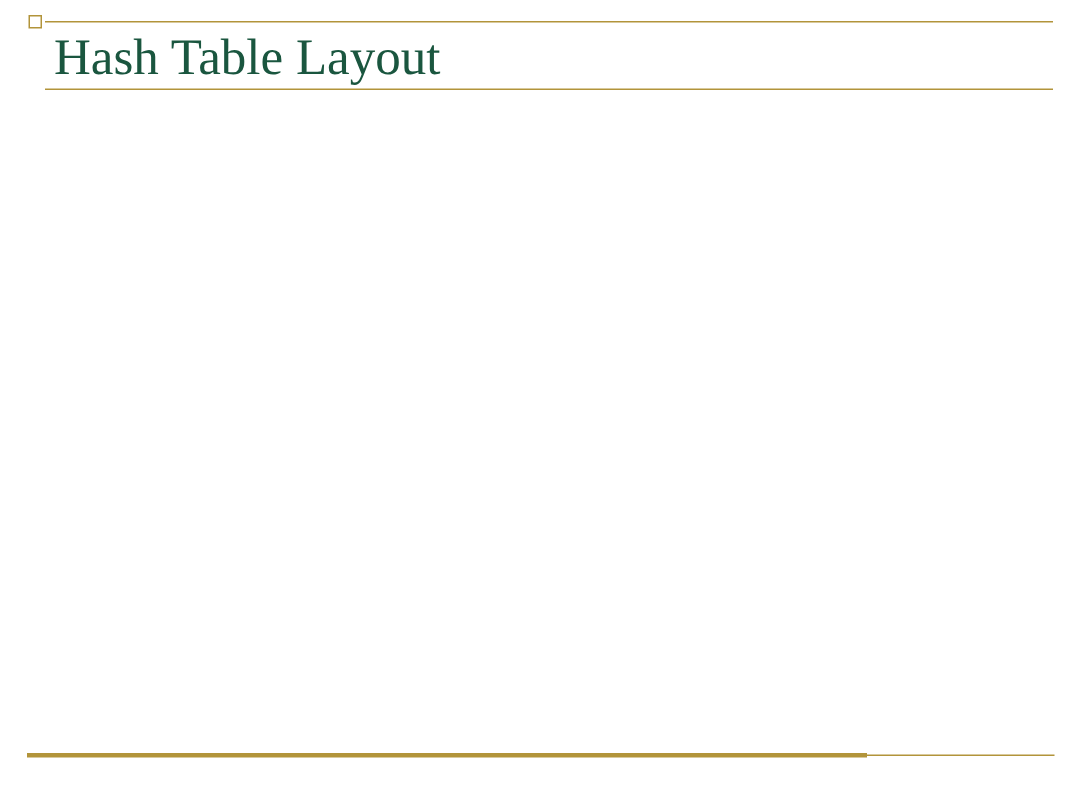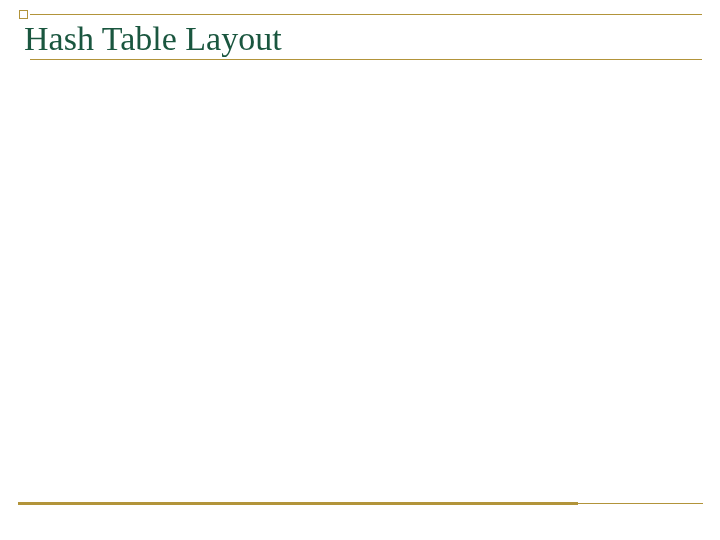--- a/index.html
+++ b/index.html
@@ -31,21 +31,21 @@
   .title-underline-top {
     position: absolute;
     left: 30px;
     top: 14px;
     width: 672px;
     height: 0;
     border-top: 1px solid #b2943a;
   }
   .page-title {
     position: absolute;
-    left: 24px;
+    left: 36px;
     top: 20px;
     font-size: 34px;
     color: #1a563f;
     font-family: "Times New Roman", Times, serif;
     font-weight: normal;
   }
   .title-underline-bottom {
     position: absolute;
     left: 30px;
     top: 59px;

